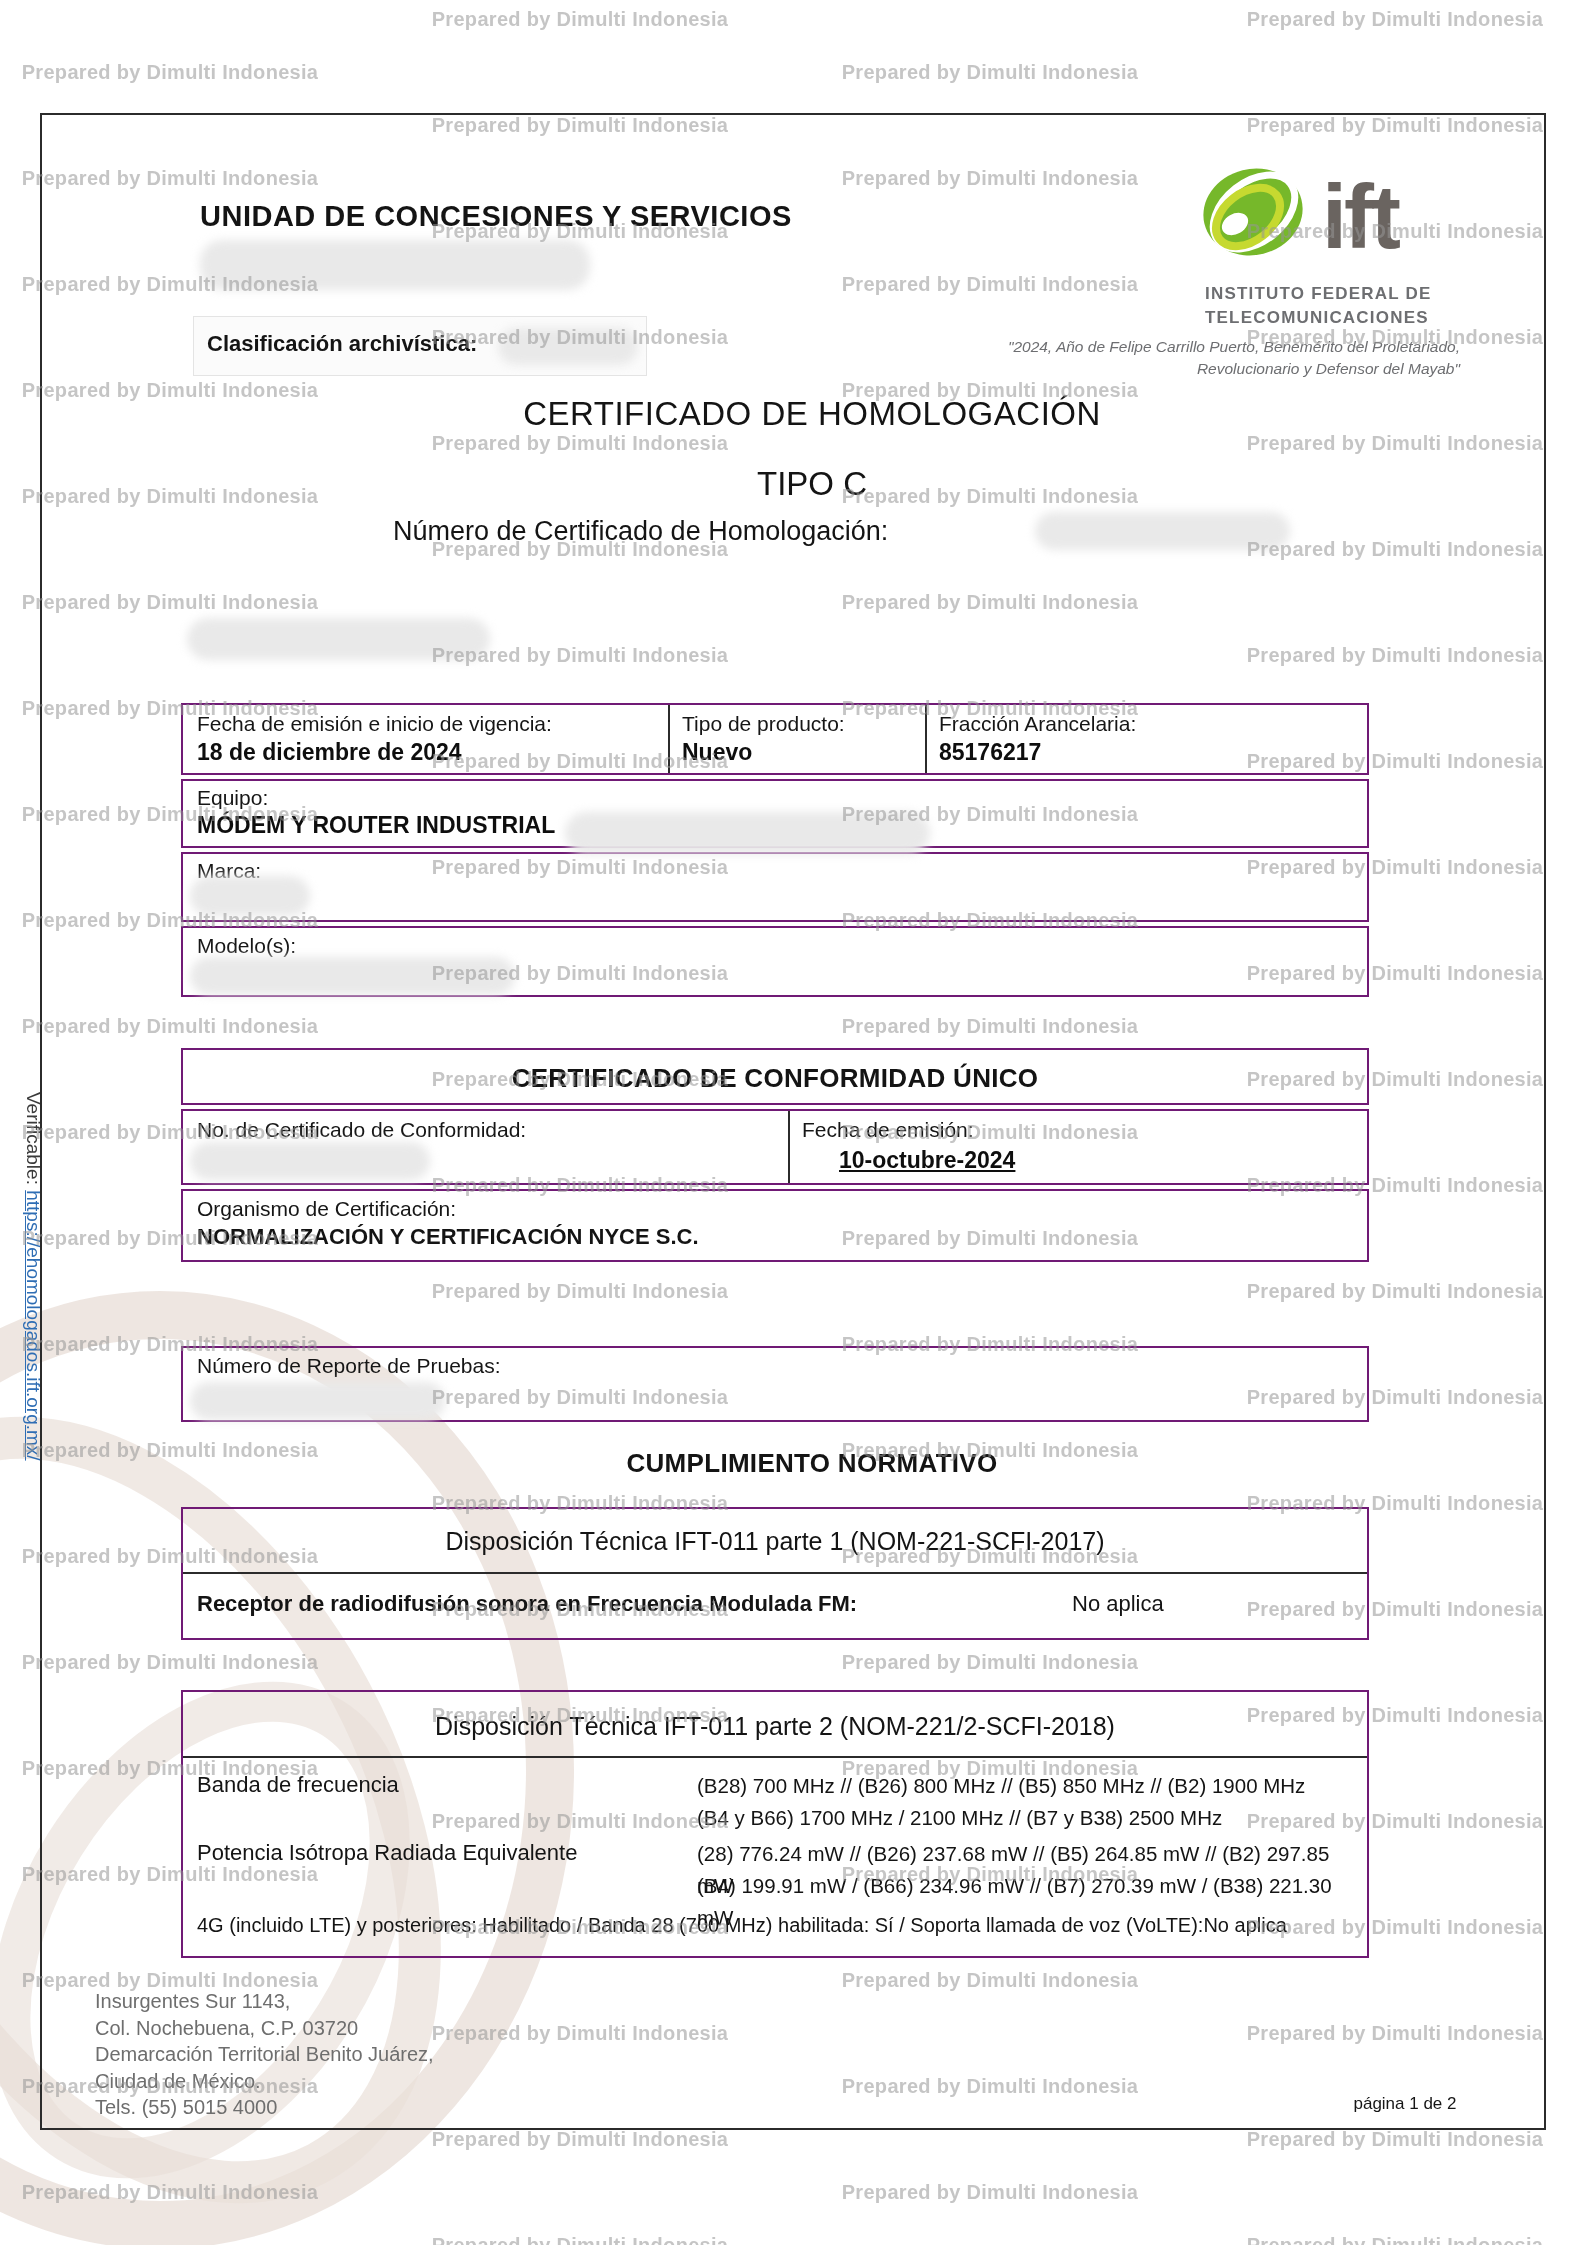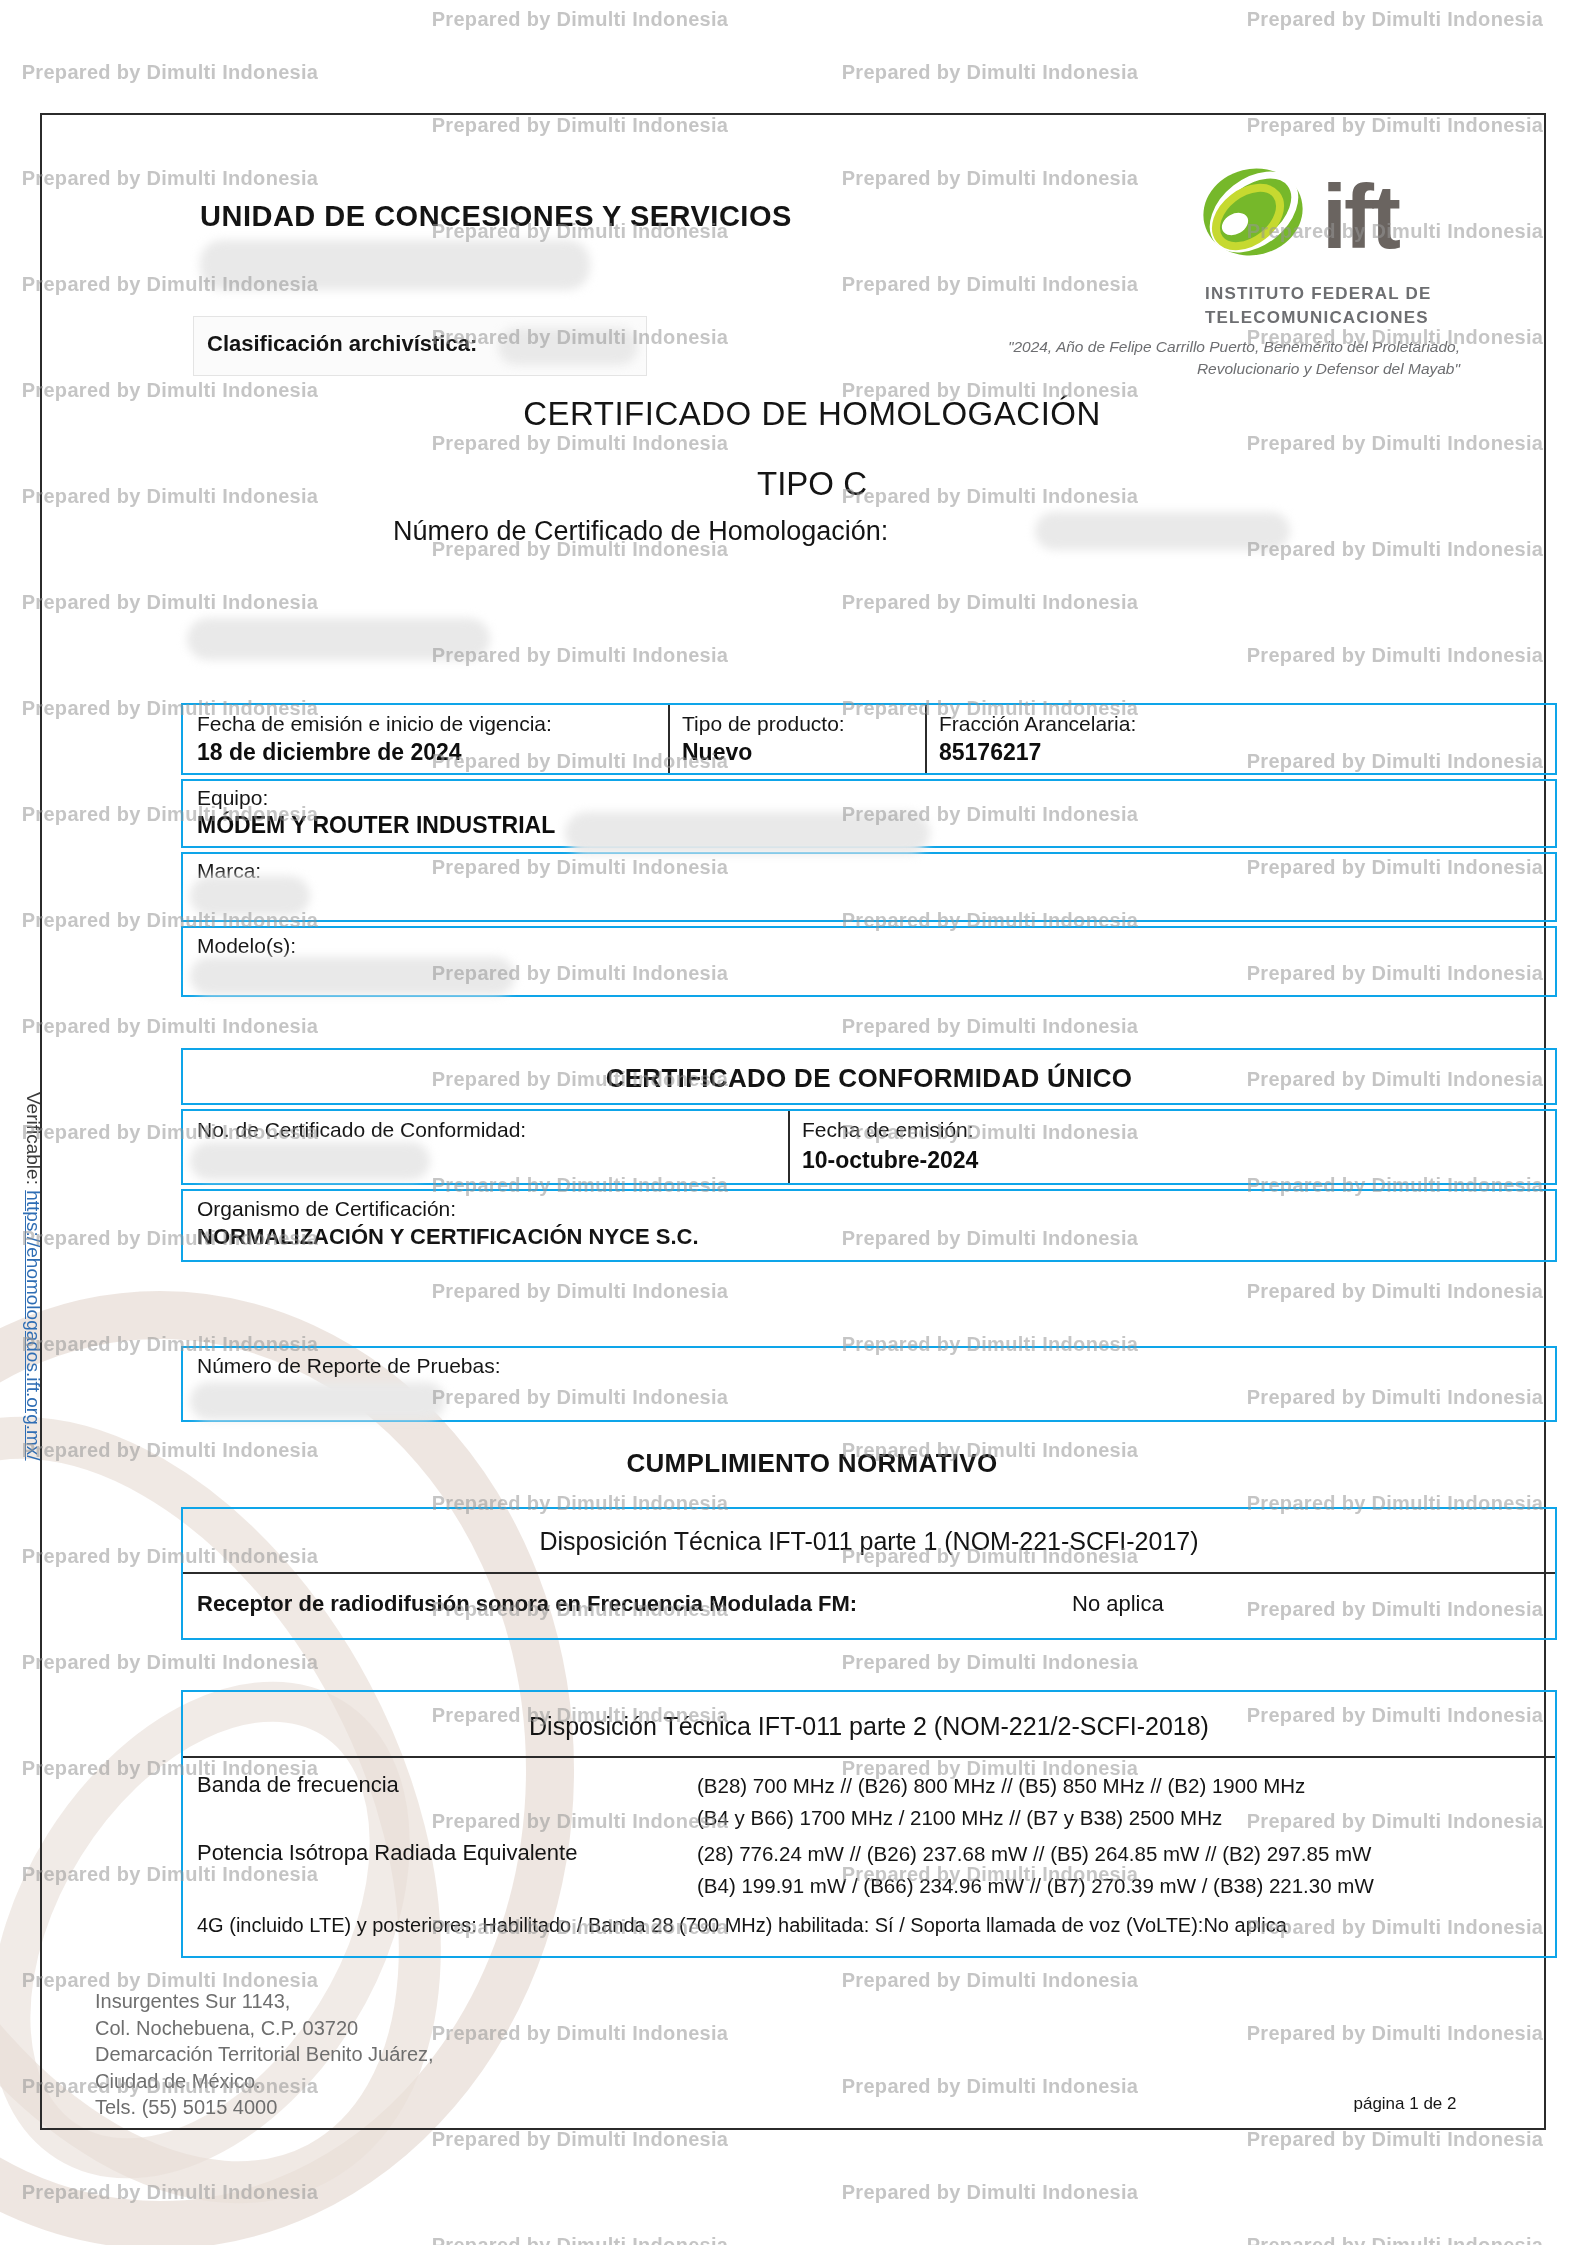--- a/index.html
+++ b/index.html
@@ -31,21 +31,21 @@
              color:#6d6e71; letter-spacing:1.2px; line-height:24px; z-index:20;}
   .motto{left:860px; top:336px; width:600px; text-align:right; font-size:15.5px; font-style:italic;
          color:#6d6e71; line-height:22px; z-index:20;}
   
   .cert-title{left:100px; top:395px; width:1424px; text-align:center; font-size:33px;
               font-weight:500; letter-spacing:.5px; z-index:20;}
   .tipo-title{left:100px; top:465px; width:1424px; text-align:center; font-size:33px;
               font-weight:500; z-index:20;}
   .num-label{left:393px; top:516px; font-size:27px; z-index:20;}
   
-  .box{position:absolute; left:181px; width:1376px; border:2px solid #0ea5e9;
+  .box{position:absolute; left:181px; width:1188px; border:2px solid #701a75;
        box-sizing:border-box; z-index:20; background:transparent;}
   .cell-label{font-size:21px; color:#161616;}
   .cell-value{font-size:23px; font-weight:700; color:#0e0e0e;}
   .vline{position:absolute; top:0; bottom:0; width:2px; background:#2b2b2b;}
   .hline{position:absolute; left:0; right:0; height:2px; background:#2b2b2b;}
   .sec-title{text-align:center; font-size:26px; font-weight:600; letter-spacing:.3px;}
   .disp-title{text-align:center; font-size:25px; font-weight:500;}
   .body-text{font-size:22px;}
   .small-val{font-size:20.5px; line-height:32px;}
   
@@ -119,21 +119,21 @@
   </div>
 
   <div class="box" style="top:926px; height:71px;">
     <div class="abs cell-label" style="left:14px; top:6px;">Modelo(s):</div>
   </div>
 
   <div class="box" style="top:1109px; height:76px;">
     <div class="vline" style="left:605px;"></div>
     <div class="abs cell-label" style="left:14px; top:7px;">No. de Certificado de Conformidad:</div>
     <div class="abs cell-label" style="left:619px; top:7px;">Fecha de emisión:</div>
-    <div class="abs cell-value" style="left:619px; top:36px;">10-octubre-2024</div>
+    <div class="abs cell-value" style="left:656px; top:36px;text-decoration:underline;">10-octubre-2024</div>
   </div>
 
   <div class="box" style="top:1189px; height:73px;">
     <div class="abs cell-label" style="left:14px; top:6px;">Organismo de Certificación:</div>
     <div class="abs" style="left:14px; top:33px; font-size:22px; font-weight:600;">NORMALIZACIÓN Y CERTIFICACIÓN NYCE S.C.</div>
   </div>
 
 
   <div class="box" style="top:1346px; height:76px;">
     <div class="abs cell-label" style="left:14px; top:6px;">Número de Reporte de Pruebas:</div>

